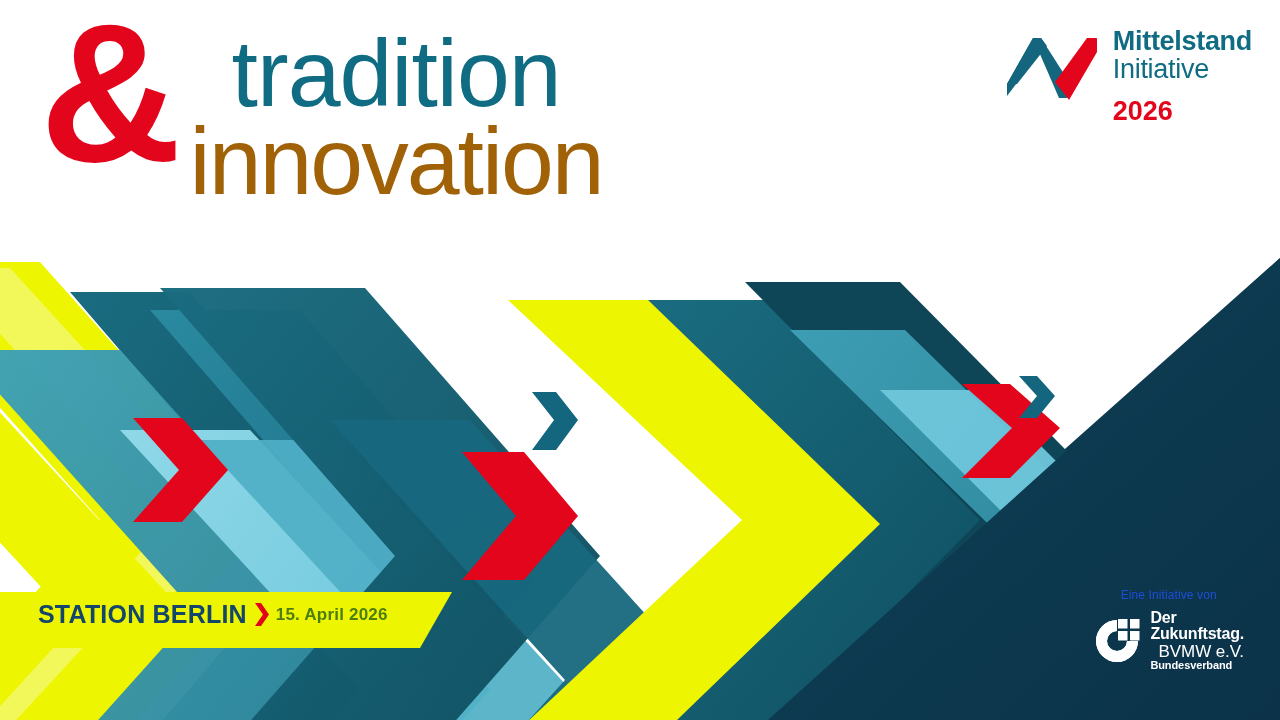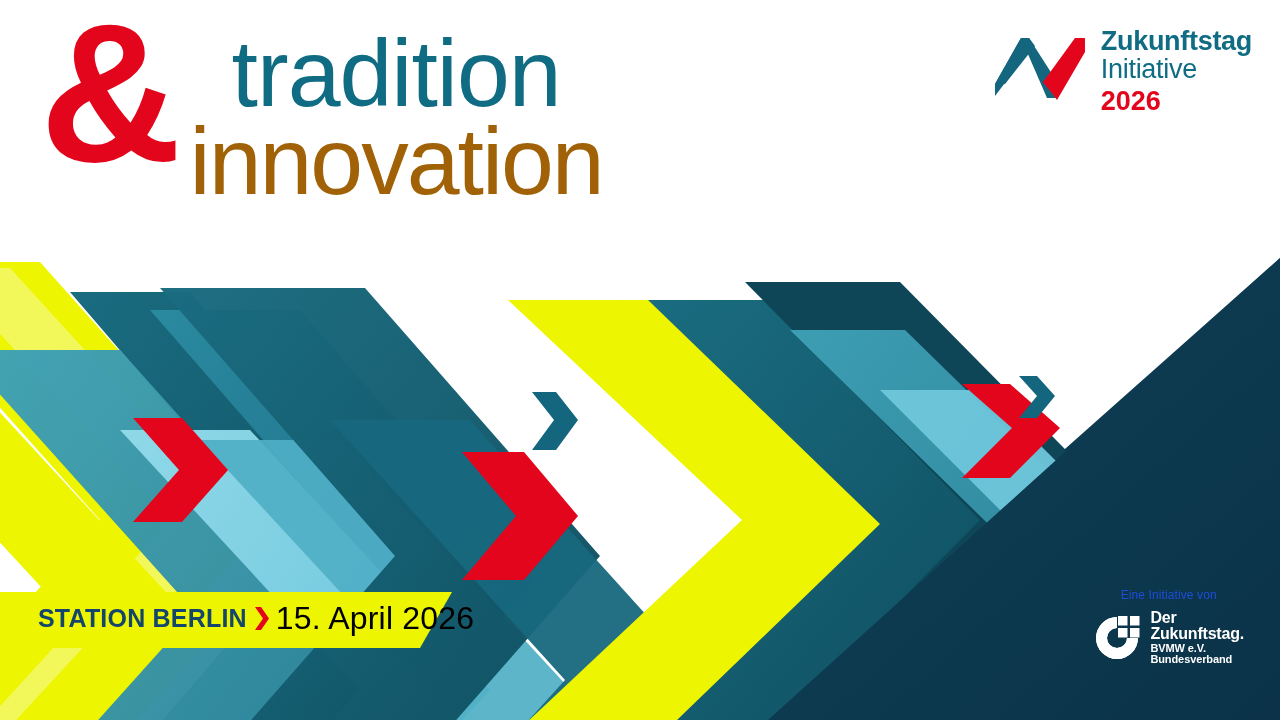--- a/index.html
+++ b/index.html
@@ -47,45 +47,45 @@
   
   .zlogo{
     position:absolute;right:28px;top:28px;
     display:flex;align-items:flex-start;gap:14px;
     z-index:20;
   }
   .zmark{width:92px;height:68px;flex:none;margin-top:4px;}
   .ztext{display:flex;flex-direction:column;line-height:1.02;}
   .zline1{color:#0F6C83;font-size:27px;font-weight:700;letter-spacing:-0.3px;}
   .zline2{color:#0F6C83;font-size:27px;font-weight:400;letter-spacing:-0.3px;}
-  .zline3{color:#E3051B;font-size:27px;font-weight:700;letter-spacing:0px;margin-top:5px;}
+  .zline3{color:#E3051B;font-size:27px;font-weight:700;letter-spacing:0px;margin-top:15px;}
 
   
   .eventband{
     position:absolute;left:38px;top:600px;
     display:flex;align-items:center;gap:6px;
     z-index:25;
   }
   .ev-place{color:#14466B;font-size:25px;font-weight:700;letter-spacing:0.2px;}
   .ev-chev{width:17px;height:25px;flex:none;}
-  .ev-date{color:#000000;font-size:32px;font-weight:400;letter-spacing:0.2px;}
+  .ev-date{color:#4d7c0f;font-size:17px;font-weight:700;letter-spacing:0.2px;}
 
   
   .bvmw{
     position:absolute;right:36px;top:588px;
     display:flex;flex-direction:column;align-items:center;
     z-index:25;
   }
   .bvmw-kicker{color:#1d4ed8;font-size:12px;font-weight:400;letter-spacing:0.1px;margin-bottom:8px;}
   .bvmw-logo{display:flex;align-items:center;gap:7px;}
   .bvmw-mark{width:50px;height:50px;flex:none;}
   .bvmw-words{display:flex;flex-direction:column;color:#ffffff;line-height:1.0;}
   .bv-l1{font-size:16px;font-weight:700;letter-spacing:-0.2px;}
   .bv-l2{font-size:16px;font-weight:700;letter-spacing:-0.2px;}
-  .bv-l3{font-size:11px;font-weight:700;letter-spacing:-0.1px;margin-top:1px;}
+  .bv-l3{font-size:17px;font-weight:400;letter-spacing:-0.1px;margin-top:1px;text-align:right;}
   .bv-l4{font-size:11px;font-weight:700;letter-spacing:-0.1px;}
 </style>
 </head>
 <body>
 
 <div id="banner">
 
   <svg id="artwork" viewBox="0 0 1280 720" preserveAspectRatio="none" aria-hidden="true">
     <defs>
       <linearGradient id="gTealA" x1="0" y1="0" x2="1" y2="1">
@@ -169,21 +169,21 @@
   <div class="zlogo">
     <svg class="zmark" viewBox="0 0 92 68" aria-hidden="true">
       <polygon points="0,52 10,52 40,14 34,6 26,6" fill="#13667D"></polygon>
       <polygon points="0,52 0,64 32,22 26,6" fill="#13667D"></polygon>
       <polygon points="26,6 34,6 66,56 60,66 52,66" fill="#13667D"></polygon>
       <polygon points="52,66 60,66 60,66 60,66" fill="#13667D"></polygon>
       <polygon points="56,60 64,48 90,6 80,6 48,50" fill="#E3051B"></polygon>
       <polygon points="56,60 62,68 90,20 90,6 48,50" fill="#E3051B"></polygon>
     </svg>
     <div class="ztext">
-      <div class="zline1">Zukunftstag</div>
+      <div class="zline1">Mittelstand</div>
       <div class="zline2">Initiative</div>
       <div class="zline3">2026</div>
     </div>
   </div>
 
   <div class="eventband">
     <span class="ev-place">STATION BERLIN</span>
     <svg class="ev-chev" viewBox="0 0 17 25" aria-hidden="true">
       <polygon points="2,1 8,1 16,12.5 8,24 2,24 10,12.5" fill="#E3051B"></polygon>
     </svg>

